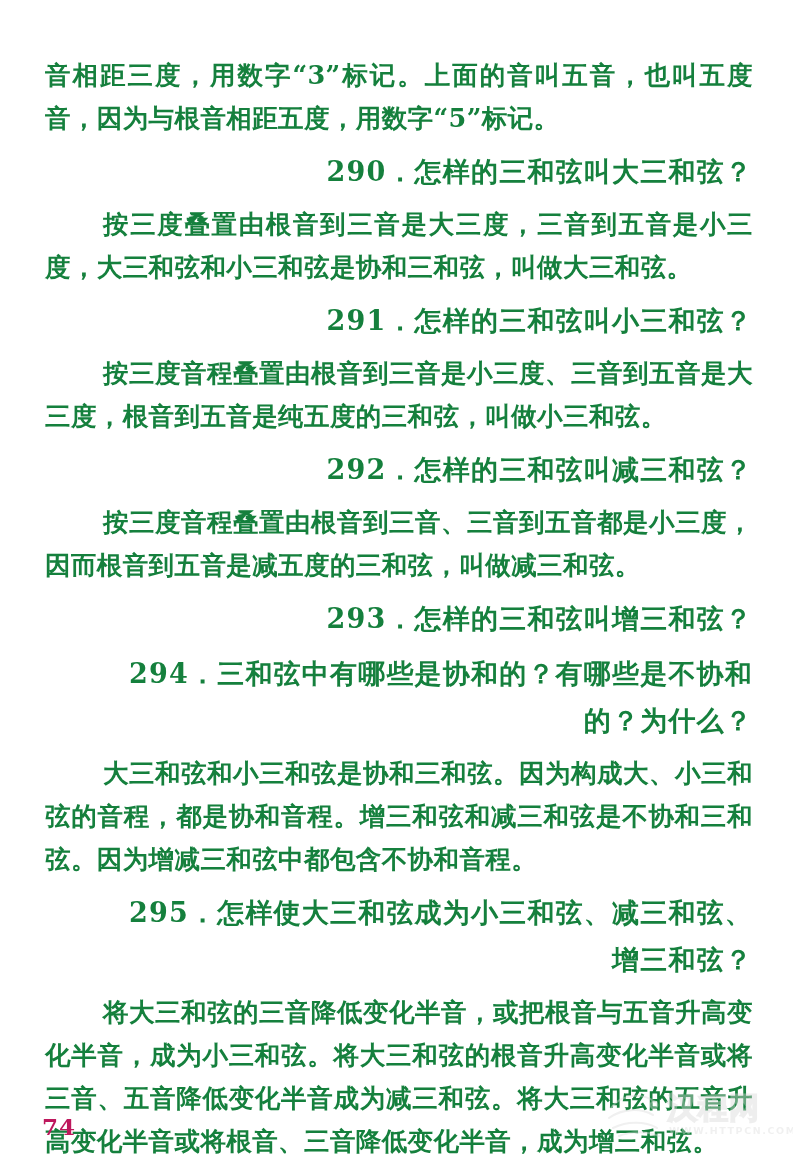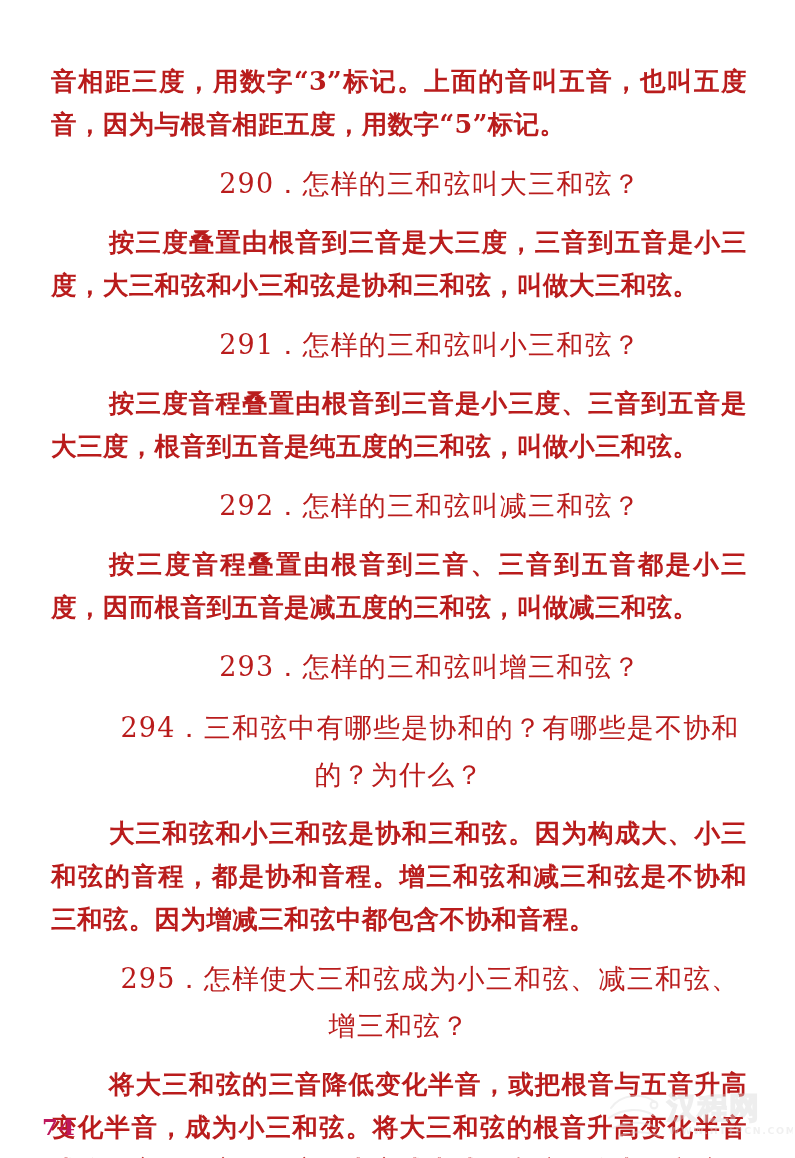--- a/index.html
+++ b/index.html
@@ -24,50 +24,50 @@
 
   
   .text-column {
     position: absolute;
     left: 37px;
     top: 46px;
     width: 724px;
   }
 
   .para {
-    margin: 14px;
+    margin: 8px;
     font-size: 25.5px;
     line-height: 43px;
     letter-spacing: 0.4px;
     text-align: justify;
     text-justify: inter-character;
     word-break: break-all;
     font-weight: 700;
-    color: #b91c1c;
+    color: #15803d;
     -webkit-font-smoothing: none;
   }
 
   
   .para.continuation {
     text-indent: 0;
   }
 
   
   .para.answer {
     text-indent: 58px;
   }
 
   
   .para.question {
     text-indent: 62px;
     font-size: 27px;
     line-height: 47px;
     letter-spacing: 1.2px;
-    font-weight: 400;
-    text-align: center;
+    font-weight: 700;
+    text-align: right;
   }
 
   
   .para.question { margin-top: 4px; }
   .para.answer   { margin-top: 2px; }
 
   
   .page-number {
     position: absolute;
     left: 42px;

